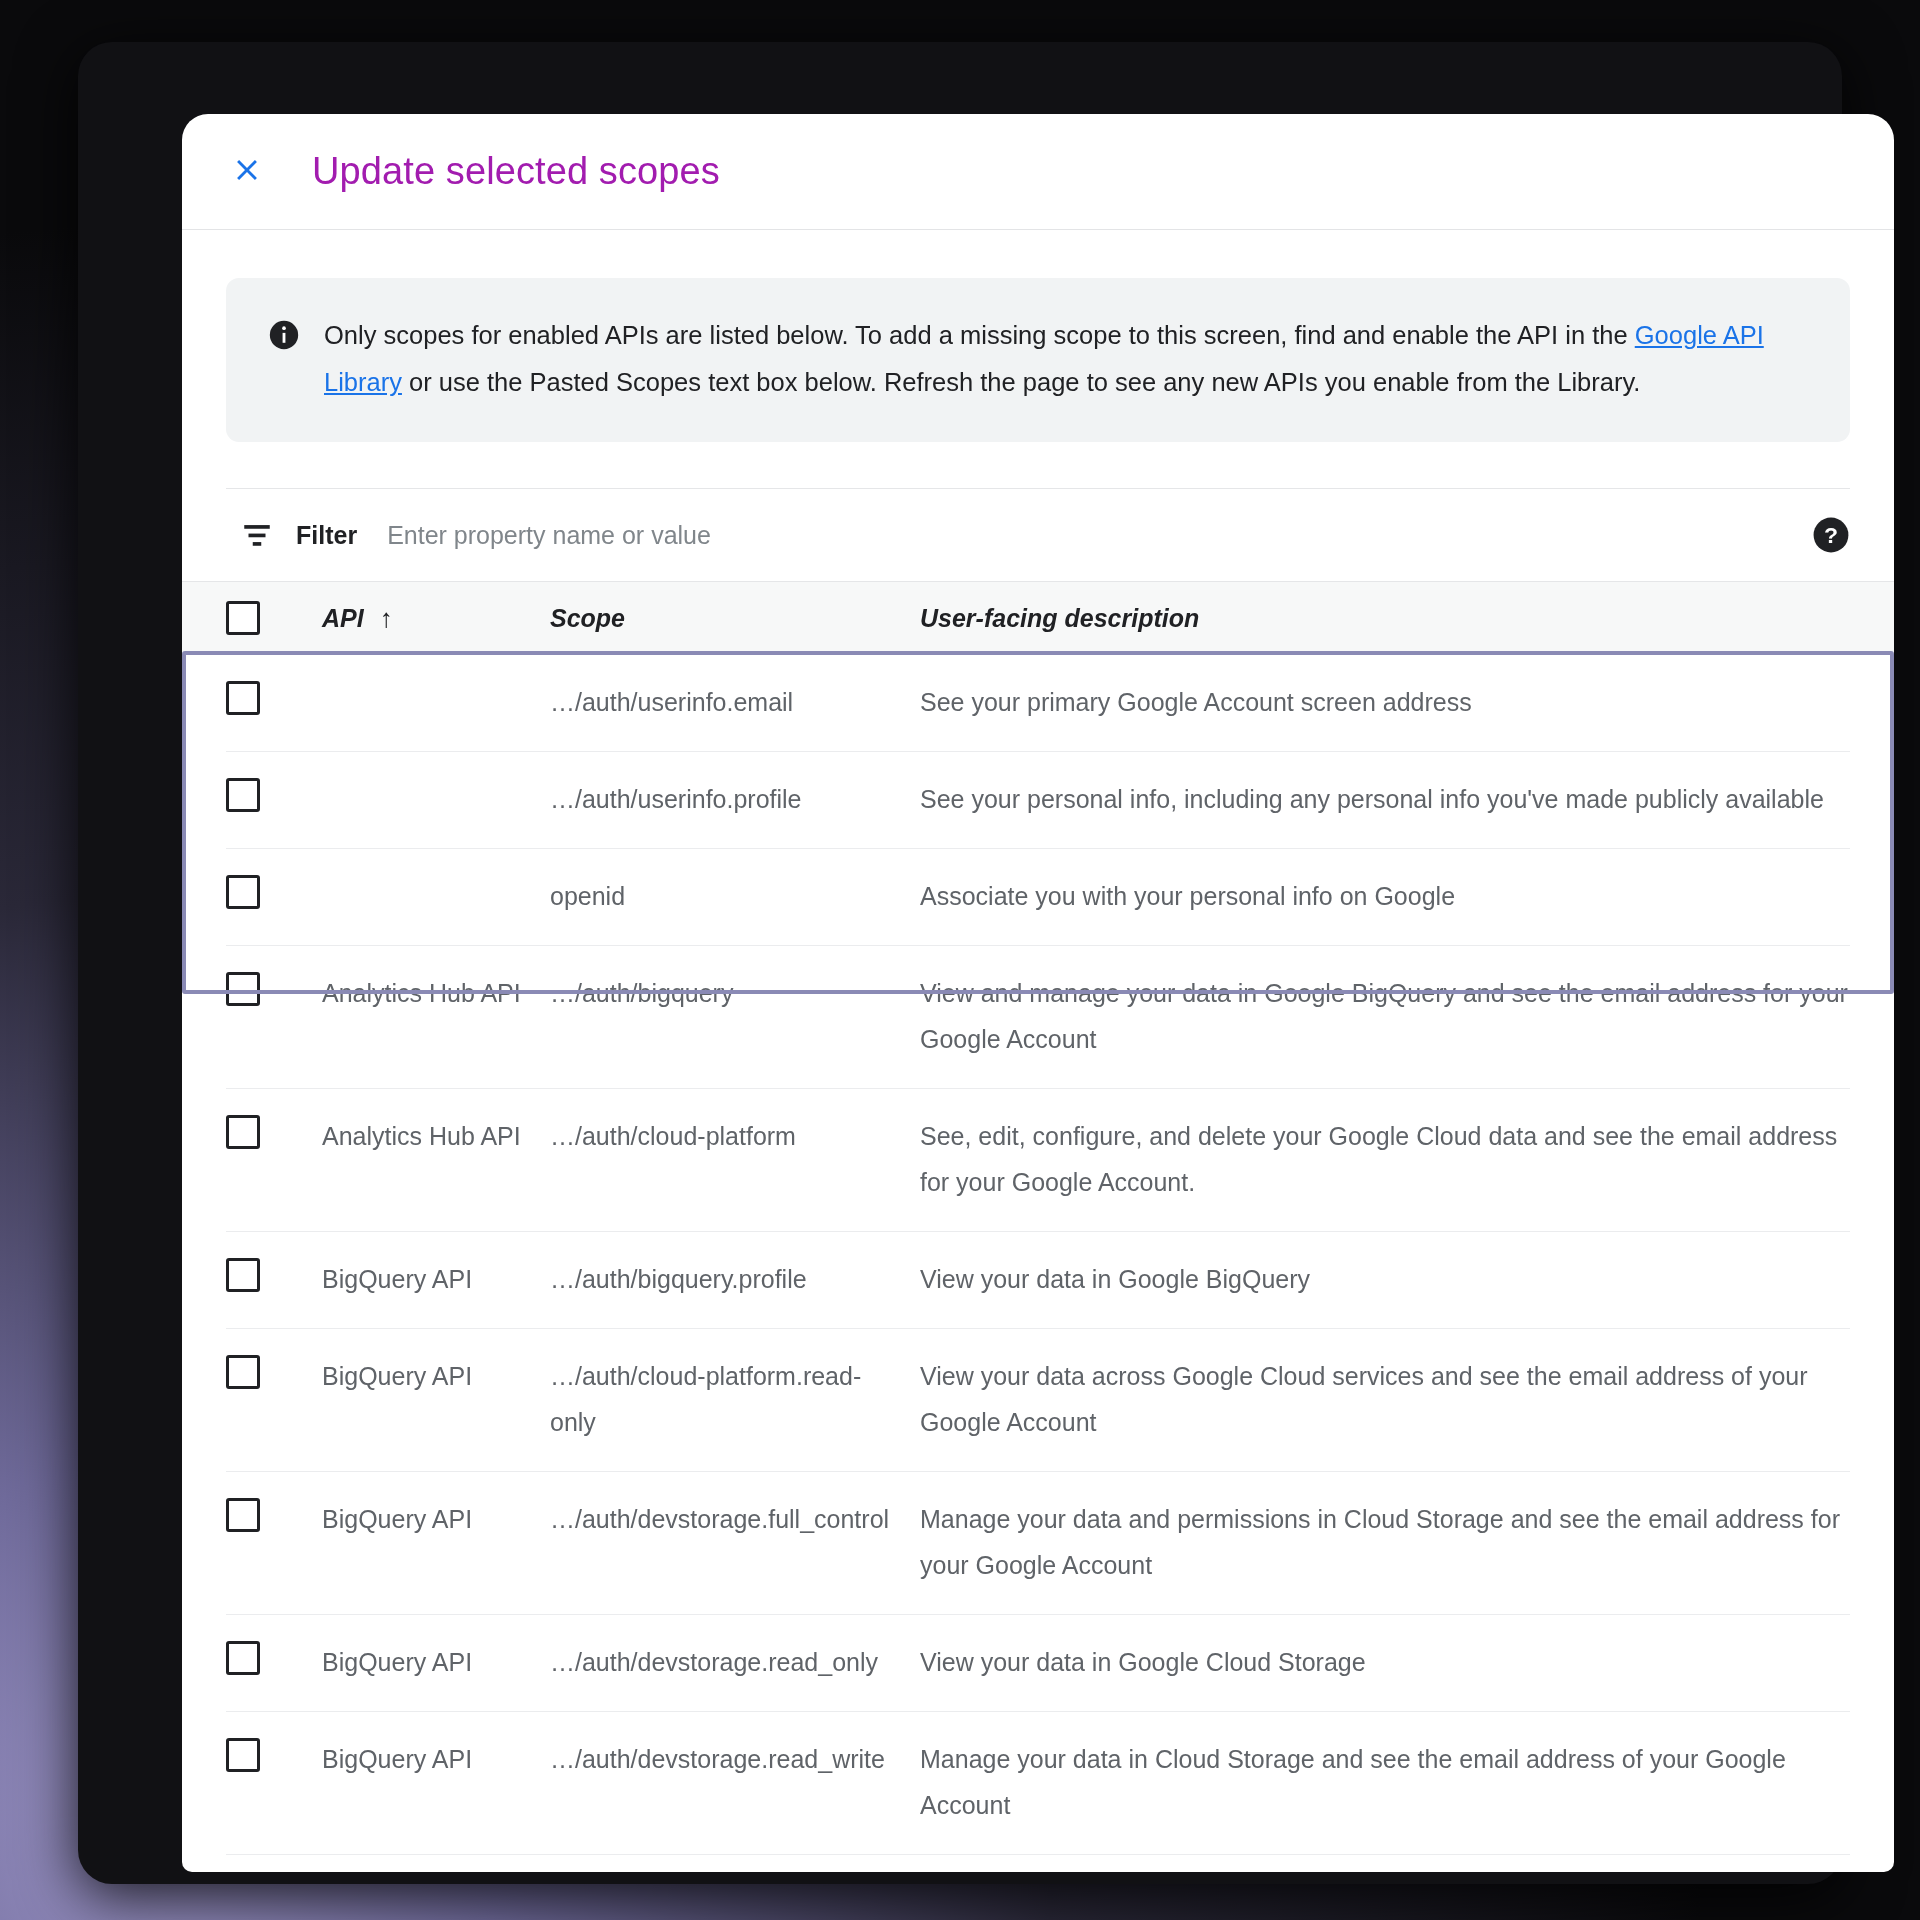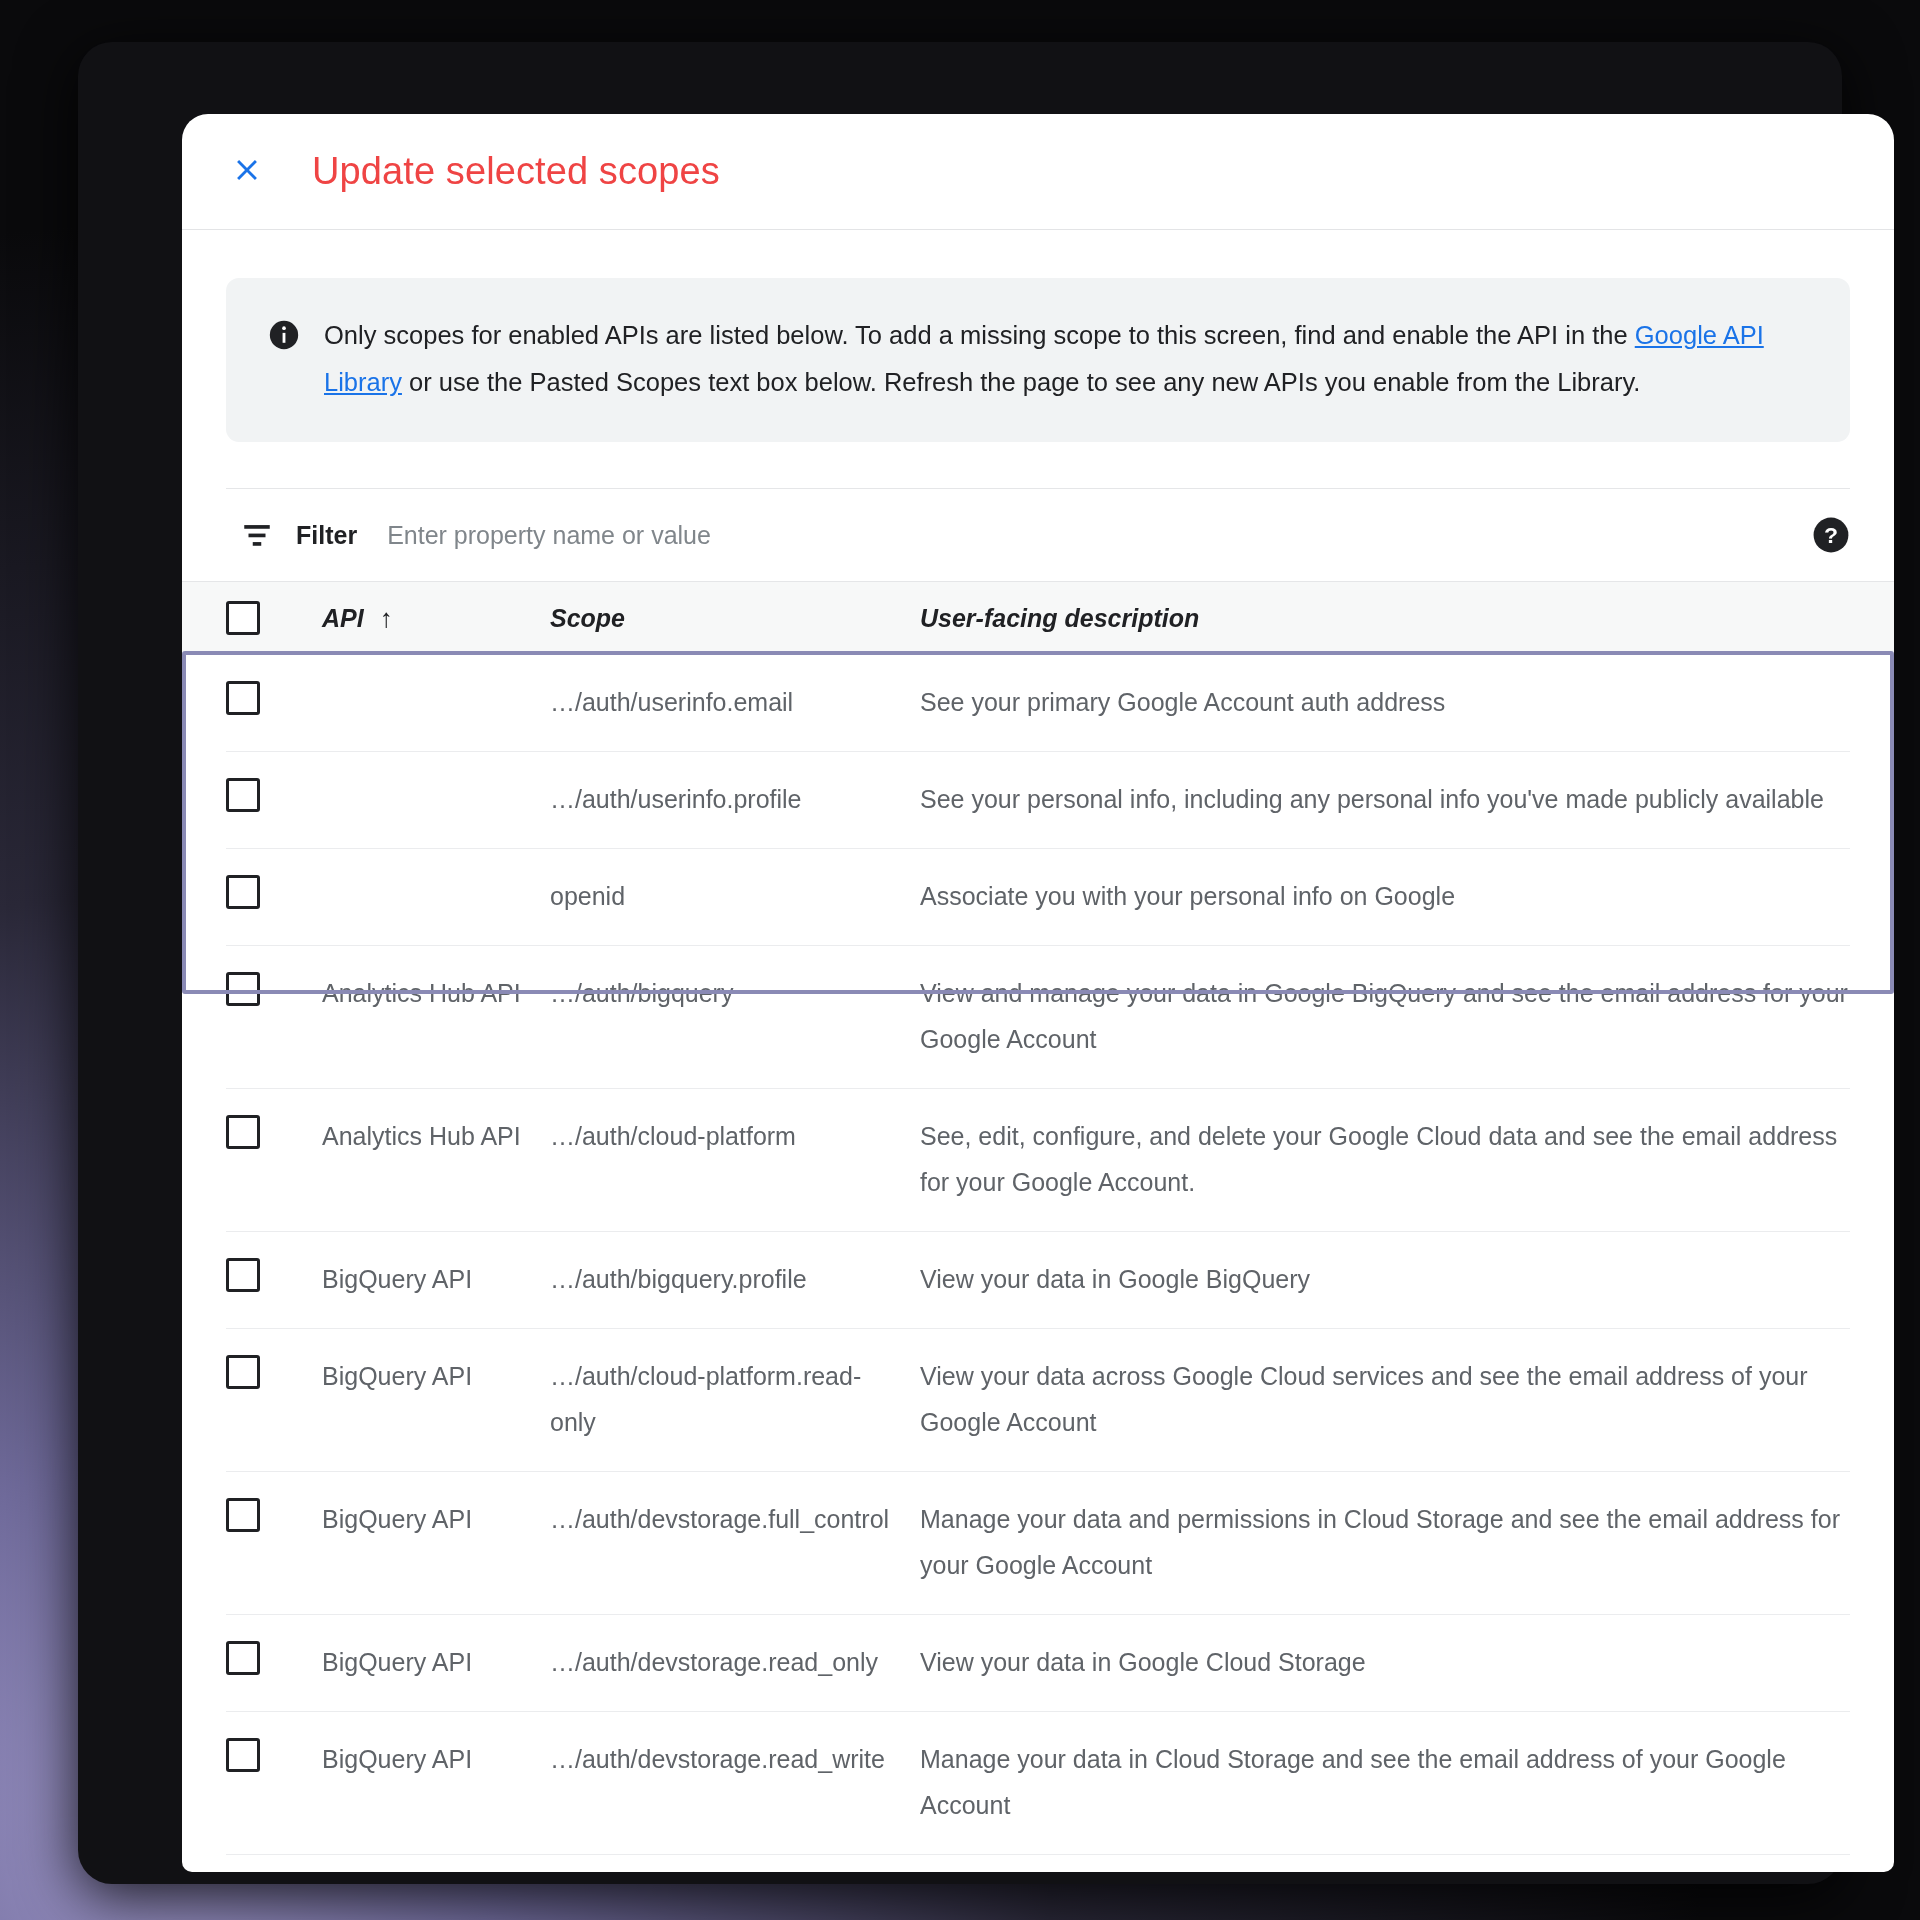--- a/index.html
+++ b/index.html
@@ -41,21 +41,21 @@
   .close-btn {
     width: 58px; height: 58px;
     display: flex; align-items: center; justify-content: center;
     background: none; border: none; cursor: pointer;
     border-radius: 50%;
   }
   .close-btn svg { width: 34px; height: 34px; }
   .dlg-title {
     margin-left: 36px;
     font-size: 38px;
-    color: #ef4444;
+    color: #a21caf;
     font-weight: 400;
     letter-spacing: .1px;
   }
   
   .banner-wrap { padding: 48px 44px 0 44px; }
   .banner {
     background: #f1f3f4;
     border-radius: 13px;
     display: flex;
     padding: 34px 38px 36px 30px;
@@ -226,21 +226,21 @@
       </div>
 
       <div class="tbody-wrap" id="tbody">
         <div class="sel-outline" id="sel-outline" style="top: -4px; height: 343px; border-color: rgb(138, 138, 181);"></div>
       <div class="row">
             <div class="col-chk">
               <span class="chk"></span>
             </div>
             <div class="col-api cell api"></div>
             <div class="col-scope cell scope">…/auth/userinfo.email</div>
-            <div class="col-desc cell desc">See your primary Google Account auth address</div>
+            <div class="col-desc cell desc">See your primary Google Account screen address</div>
           </div>
           <div class="row">
             <div class="col-chk">
               <span class="chk"></span>
             </div>
             <div class="col-api cell api"></div>
             <div class="col-scope cell scope">…/auth/userinfo.profile</div>
             <div class="col-desc cell desc">See your personal info, including any personal info you've made publicly available</div>
           </div>
           <div class="row">

